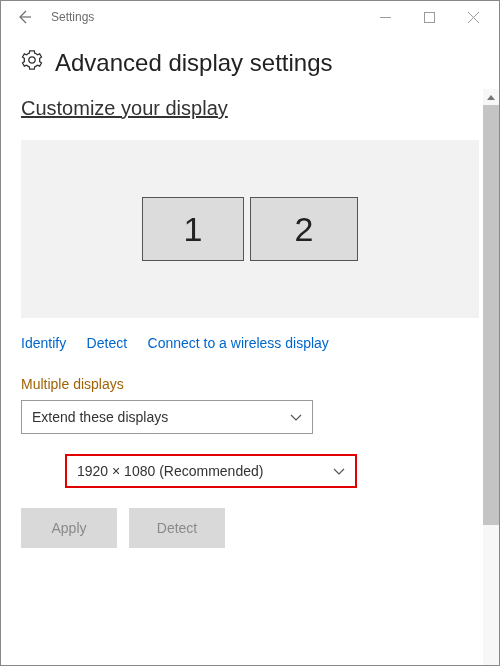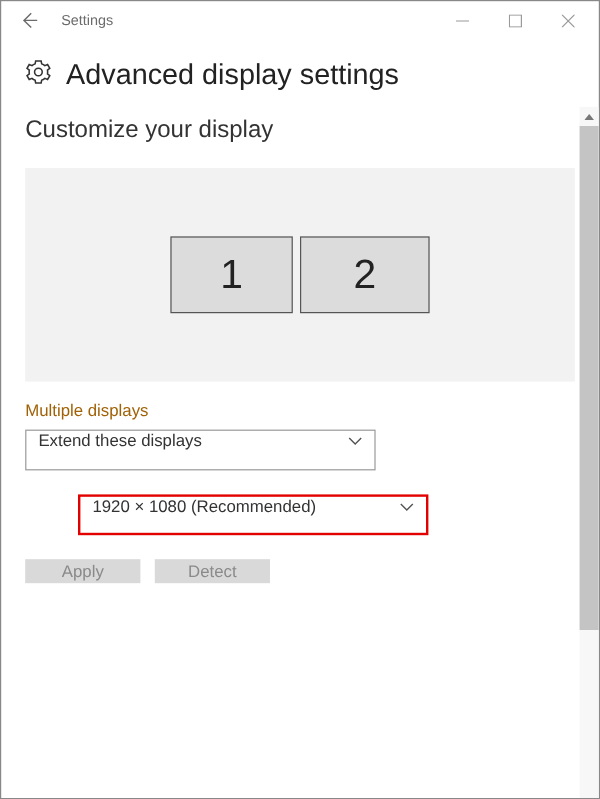--- a/index.html
+++ b/index.html
@@ -70,20 +70,21 @@
       height: calc(666px - 32px - 56px);
     }
     .content {
       padding: 8px 20px 20px 20px;
     }
     .subtitle {
       font-size: 20px;
       font-weight: 400;
       color: #333;
       margin-bottom: 20px;
+      text-decoration: underline;
     }
     .monitor-canvas {
       background: #f2f2f2;
       height: 178px;
       display: flex;
       align-items: center;
       justify-content: center;
       gap: 6px;
       margin-bottom: 16px;
     }
@@ -122,20 +123,21 @@
       color: #a16207;
       margin-bottom: 8px;
       display: block;
     }
     .dropdown {
       width: 292px;
       height: 34px;
       border: 1.5px solid #999;
       background: #fff;
       display: flex;
+      align-items: center;
       padding: 0 10px;
       position: relative;
       cursor: pointer;
     }
     .dropdown-highlight {
       border: 2.5px solid #e20000;
       margin-left: 44px;
     }
     .dropdown-text {
       font-size: 14px;
@@ -145,21 +147,21 @@
       margin-left: auto;
       color: #555;
     }
     .button-row {
       display: flex;
       gap: 12px;
       margin-top: 10px;
     }
     .btn {
       width: 96px;
-      height: 20px;
+      height: 40px;
       background: #d9d9d9;
       border: none;
       color: #8a8a8a;
       font-size: 14px;
       display: flex;
       align-items: center;
       justify-content: center;
     }
     .scrollbar-track {
       position: absolute;
@@ -238,20 +240,25 @@
   </div>
 
   <div class="content">
     <h2 class="subtitle">Customize your display</h2>
 
     <div class="monitor-canvas">
       <div class="monitor-box monitor-1">1</div>
       <div class="monitor-box monitor-2">2</div>
     </div>
 
+    <div class="link-row">
+      <span class="link">Identify</span>
+      <span class="link">Detect</span>
+      <span class="link">Connect to a wireless display</span>
+    </div>
 
     <div class="field-group">
       <span class="field-label">Multiple displays</span>
       <div class="dropdown">
         <span class="dropdown-text">Extend these displays</span>
         <span class="chevron">
           <svg width="12" height="8" viewBox="0 0 12 8">
               <path d="M1 1 L6 6 L11 1" stroke="#555" stroke-width="1.2" fill="none"></path>
             </svg>
         </span>

